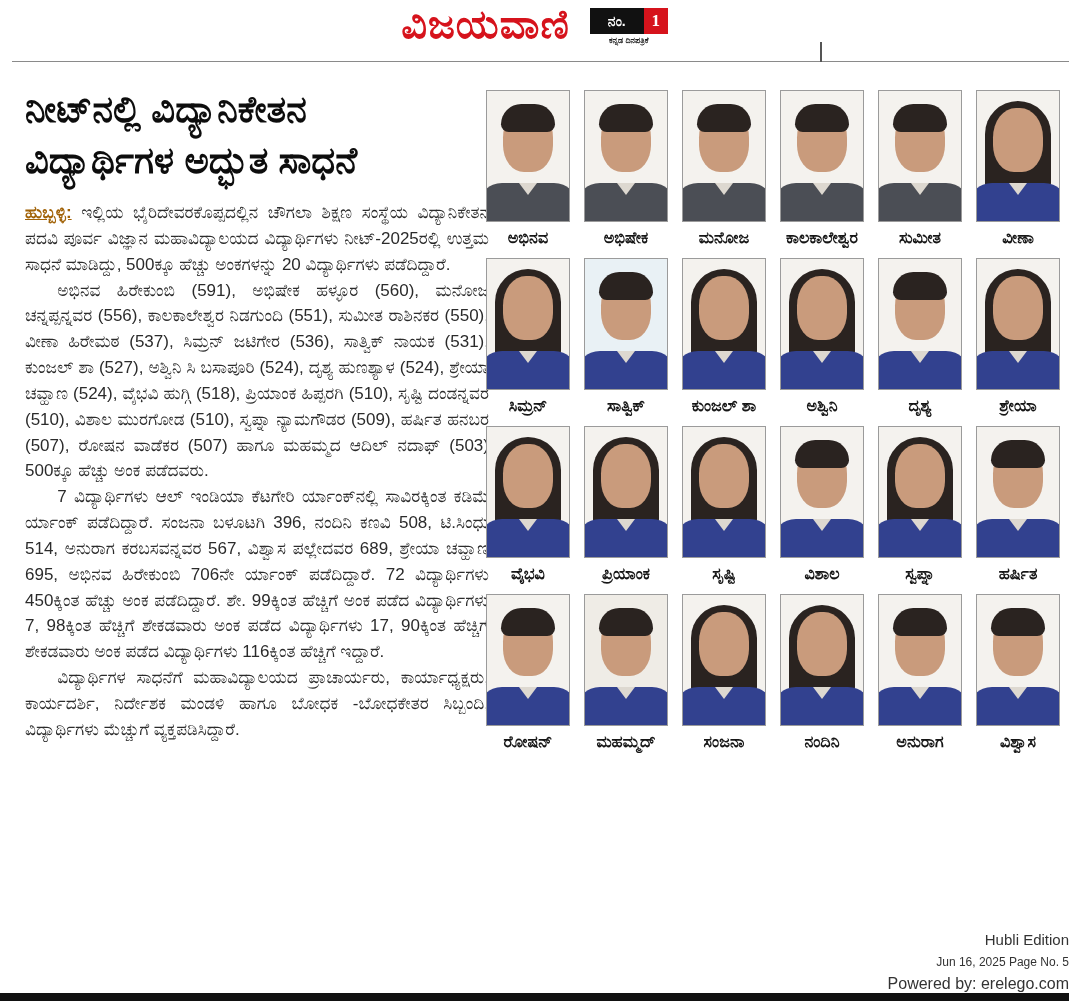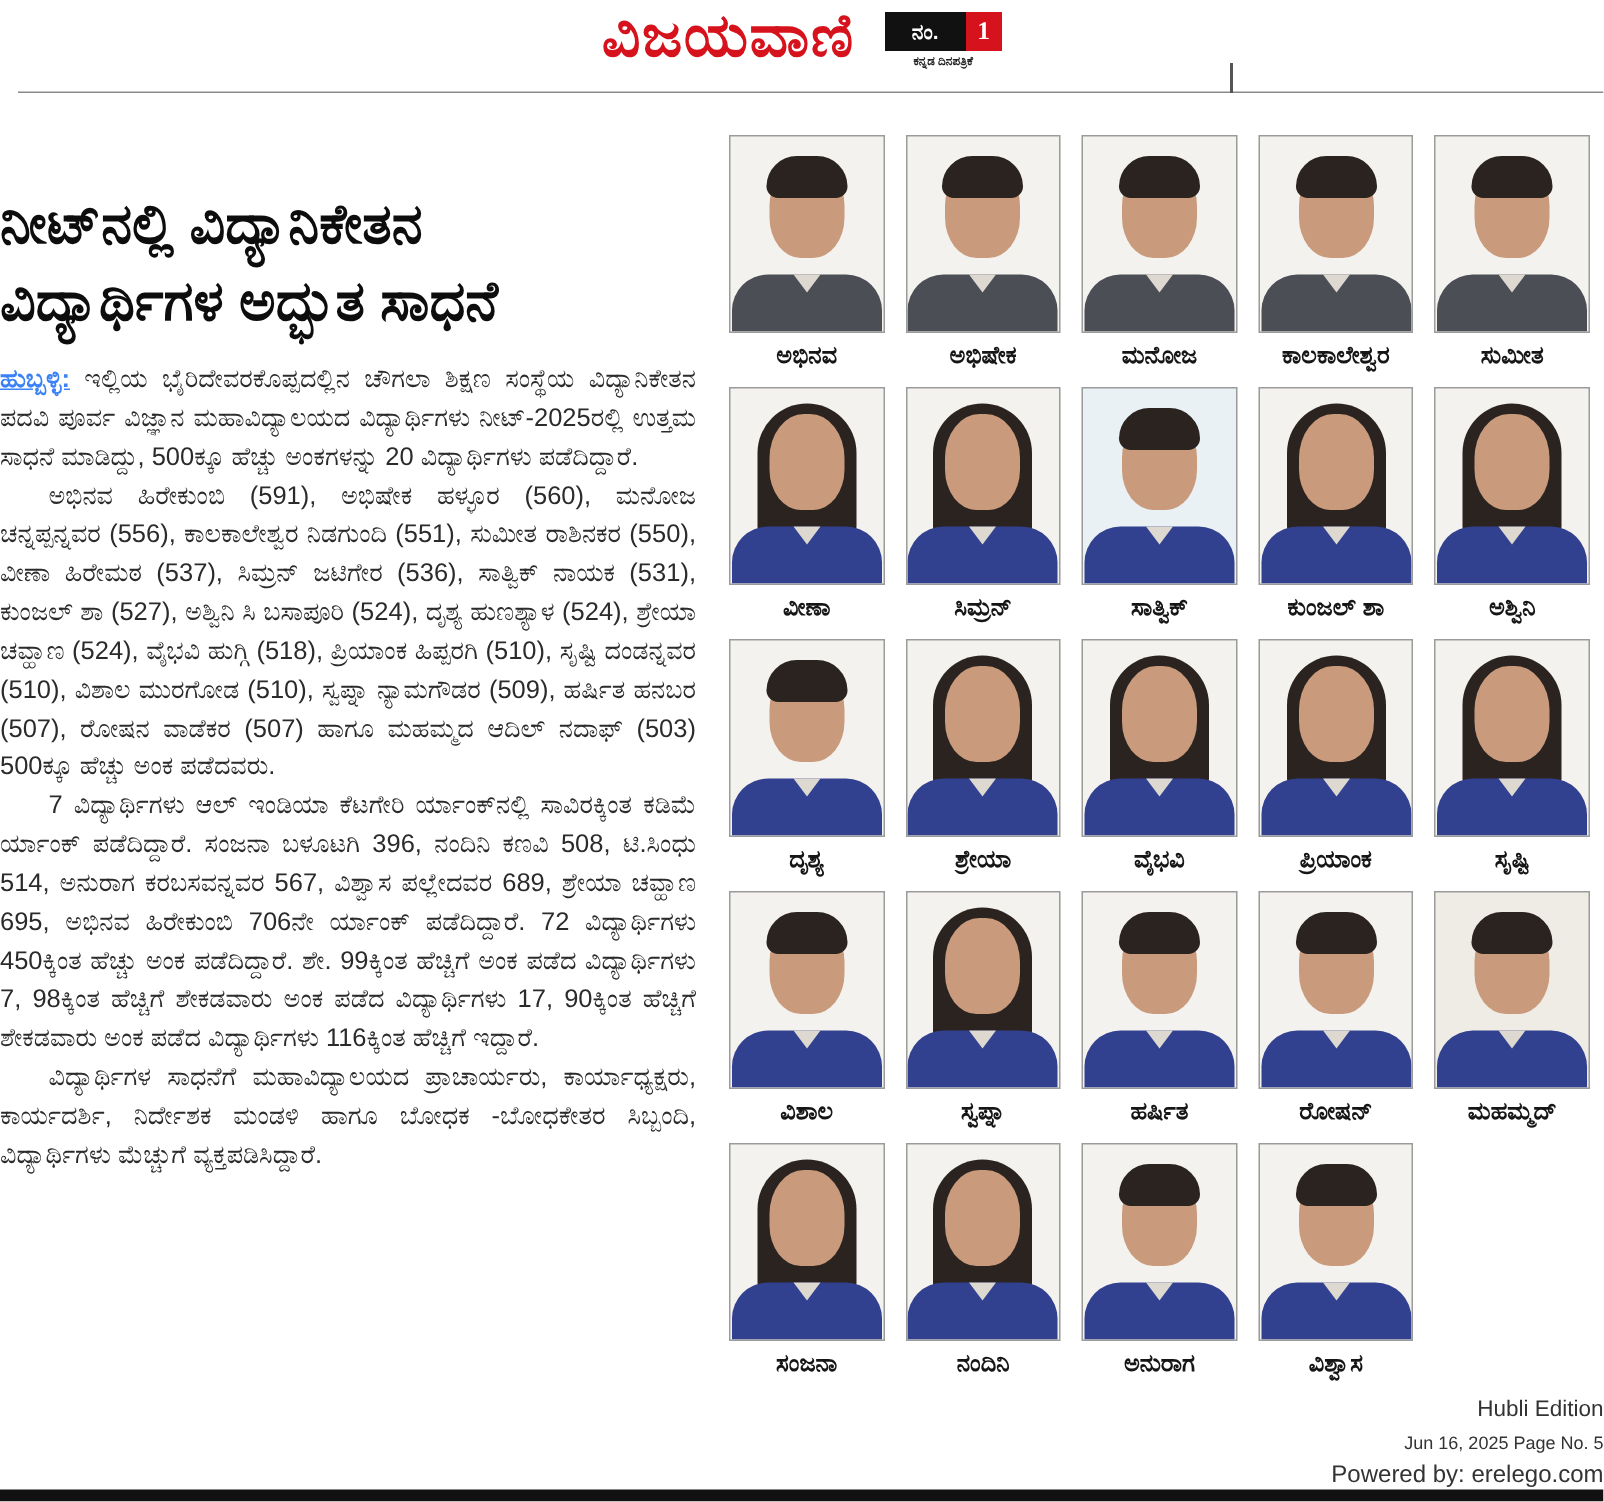--- a/index.html
+++ b/index.html
@@ -18,32 +18,32 @@
   .badge-one{width:24px;background:#d6131c;color:#fff;font-size:17px;font-weight:bold;
              display:flex;align-items:center;justify-content:center;
              font-family:"Liberation Serif",serif;}
   .badge-tagline{font-size:8px;color:#222;margin-top:2px;white-space:nowrap;font-weight:bold;}
 
   .top-rule{position:absolute;top:61px;left:12px;right:0;height:0;
             border-top:1.5px solid #8a8a8a;}
   .top-tick{position:absolute;top:42px;left:820px;width:1.5px;height:20px;background:#555;}
 
   
-  .article{position:absolute;left:0;top:84px;width:464px;height:838px;overflow:hidden;margin-top:40px;}
+  .article{position:absolute;left:25px;top:84px;width:464px;height:838px;overflow:hidden;}
   .headline{font-weight:bold;color:#0d0d0d;font-size:37px;line-height:1.38;
             letter-spacing:0;}
   .article-body{margin-top:14px;font-size:17px;line-height:1.52;color:#2b2b2b;
                 text-align:justify;}
   .article-body p{margin:0;}
   .article-body p + p{text-indent:1.9em;}
-  .dateline{font-weight:bold;color:#3b82f6;text-decoration:underline;}
+  .dateline{font-weight:bold;color:#a16207;text-decoration:underline;}
 
   
   .grid{position:absolute;left:486px;top:90px;width:574px;
-        display:grid;grid-template-columns:repeat(5,1fr);column-gap:14px;row-gap:9px;}
+        display:grid;grid-template-columns:repeat(6,1fr);column-gap:14px;row-gap:9px;}
   .cell{margin:0;display:flex;flex-direction:column;}
   .photo{position:relative;height:130px;background:#f4f2ee;border:1px solid #9b9b9b;
          overflow:hidden;}
   .hair{position:absolute;left:50%;transform:translateX(-50%);background:#2a2320;z-index:1;}
   .male .hair{top:13px;width:54px;height:28px;border-radius:26px 26px 10px 10px;z-index:3;}
   .female .hair{top:10px;width:66px;height:96px;border-radius:33px 33px 14px 14px;z-index:1;}
   .head{position:absolute;left:50%;top:17px;transform:translateX(-50%);
         width:50px;height:64px;border-radius:46% 46% 42% 42%;background:#c99b7c;z-index:2;}
   .shoulders{position:absolute;left:50%;bottom:0;transform:translateX(-50%);
              width:100px;height:38px;border-radius:24px 24px 0 0;background:#32418f;z-index:4;}

